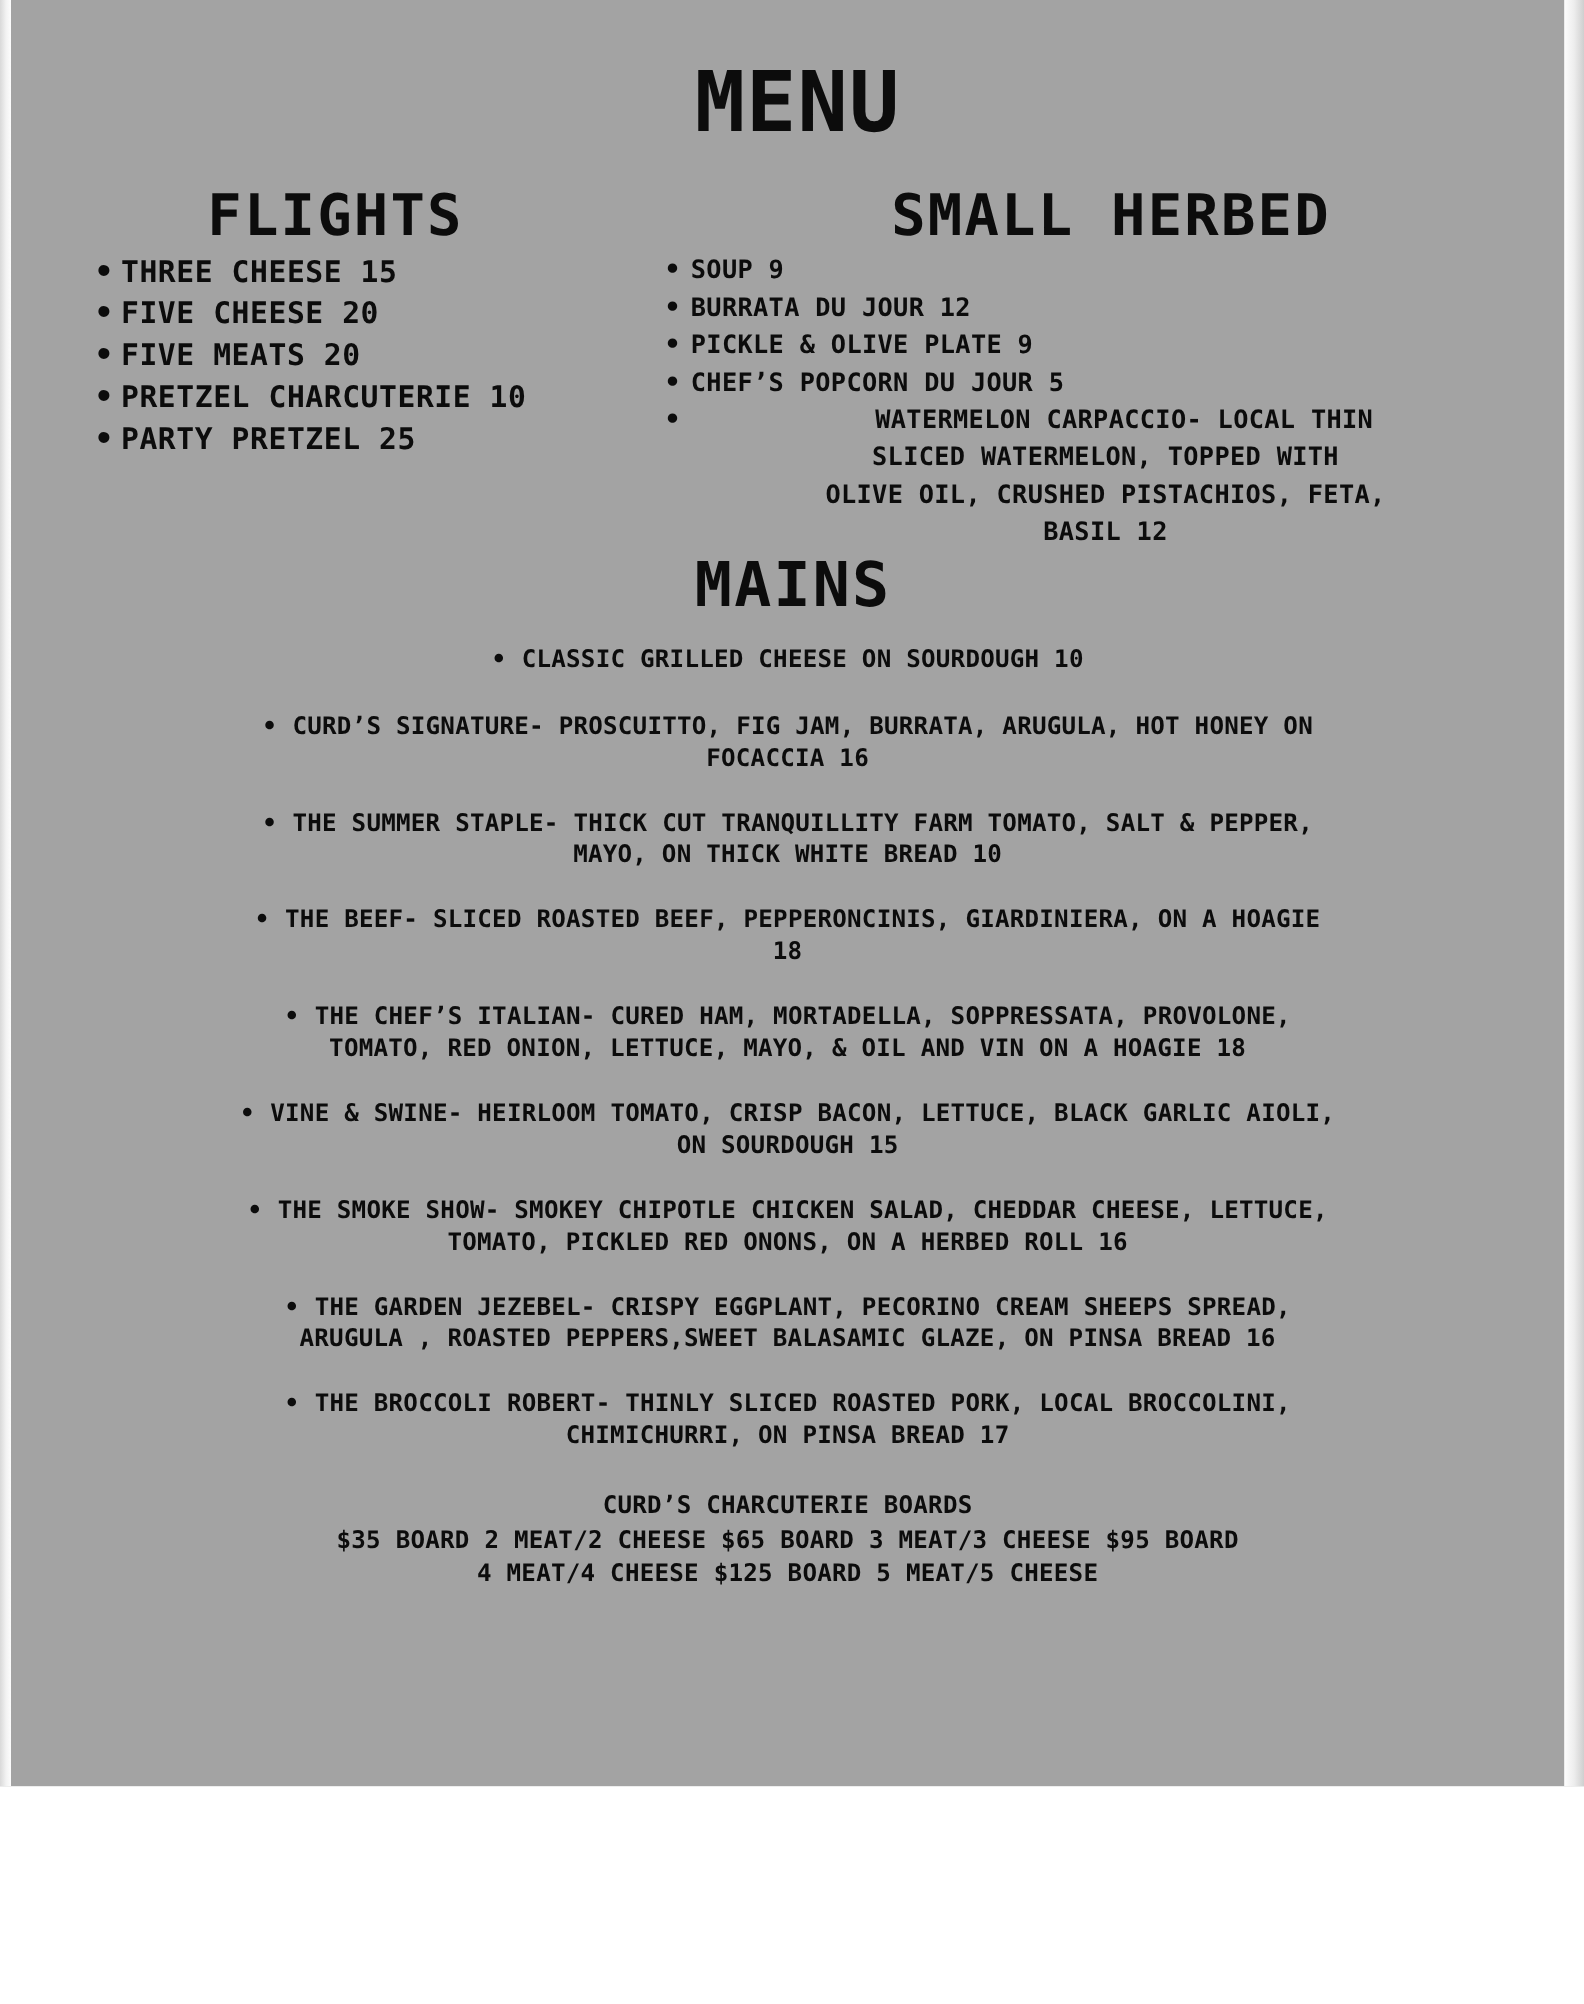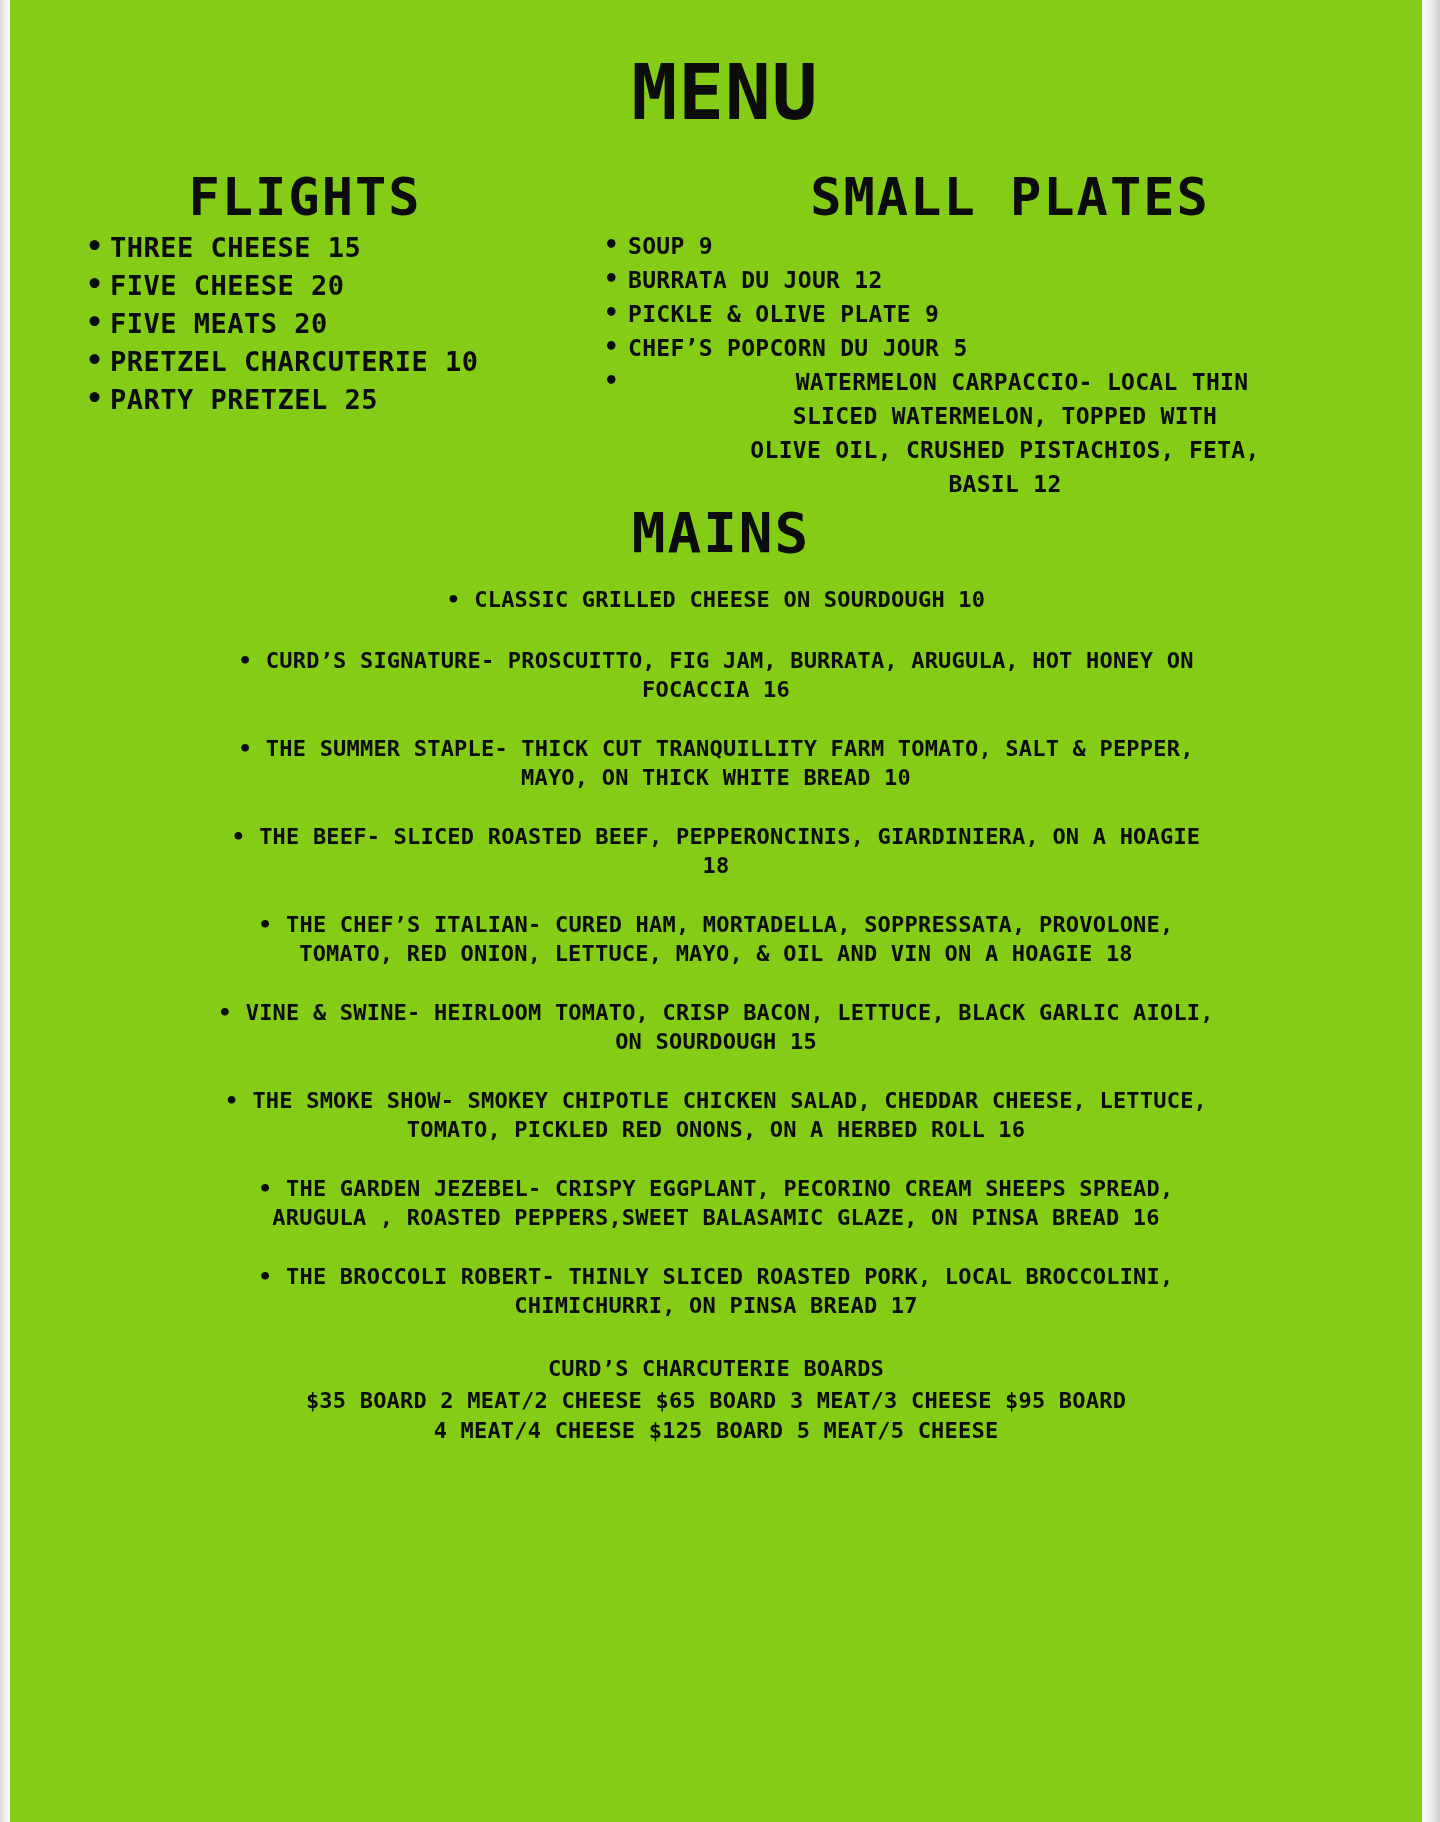--- a/index.html
+++ b/index.html
@@ -4,22 +4,22 @@
 <title>Menu</title>
 <style>
   html, body {
     margin: 0;
     padding: 0;
     background: #ffffff;
   }
   .page {
     position: relative;
     width: 1440px;
-    height: 1822px;
-    background: #84cc16;
+    height: 1624px;
+    background: #a3a3a3;
     margin: 0 auto;
     overflow: hidden;
     font-family: "DejaVu Sans Mono", "Liberation Mono", monospace;
     color: #0c0c0c;
   }
   
   .edge-left {
     position: absolute;
     left: 0; top: 0; bottom: 0;
     width: 10px;
@@ -194,21 +194,21 @@
         <ul class="menu-list flights-list">
           <li>THREE CHEESE 15</li>
           <li>FIVE CHEESE 20</li>
           <li>FIVE MEATS 20</li>
           <li>PRETZEL CHARCUTERIE 10</li>
           <li>PARTY PRETZEL 25</li>
         </ul>
       </div>
 
       <div class="col-plates">
-        <h2 class="section-heading">SMALL PLATES</h2>
+        <h2 class="section-heading">SMALL HERBED</h2>
         <ul class="menu-list plates-list">
           <li>SOUP 9</li>
           <li>BURRATA DU JOUR 12</li>
           <li>PICKLE &amp; OLIVE PLATE 9</li>
           <li>CHEF’S POPCORN DU JOUR 5</li>
           <li class="wrap-item">
             <span>WATERMELON CARPACCIO- LOCAL THIN</span>
             <span class="cont">SLICED WATERMELON, TOPPED WITH</span>
             <span class="cont">OLIVE OIL, CRUSHED PISTACHIOS, FETA,</span>
             <span class="cont">BASIL 12</span>

